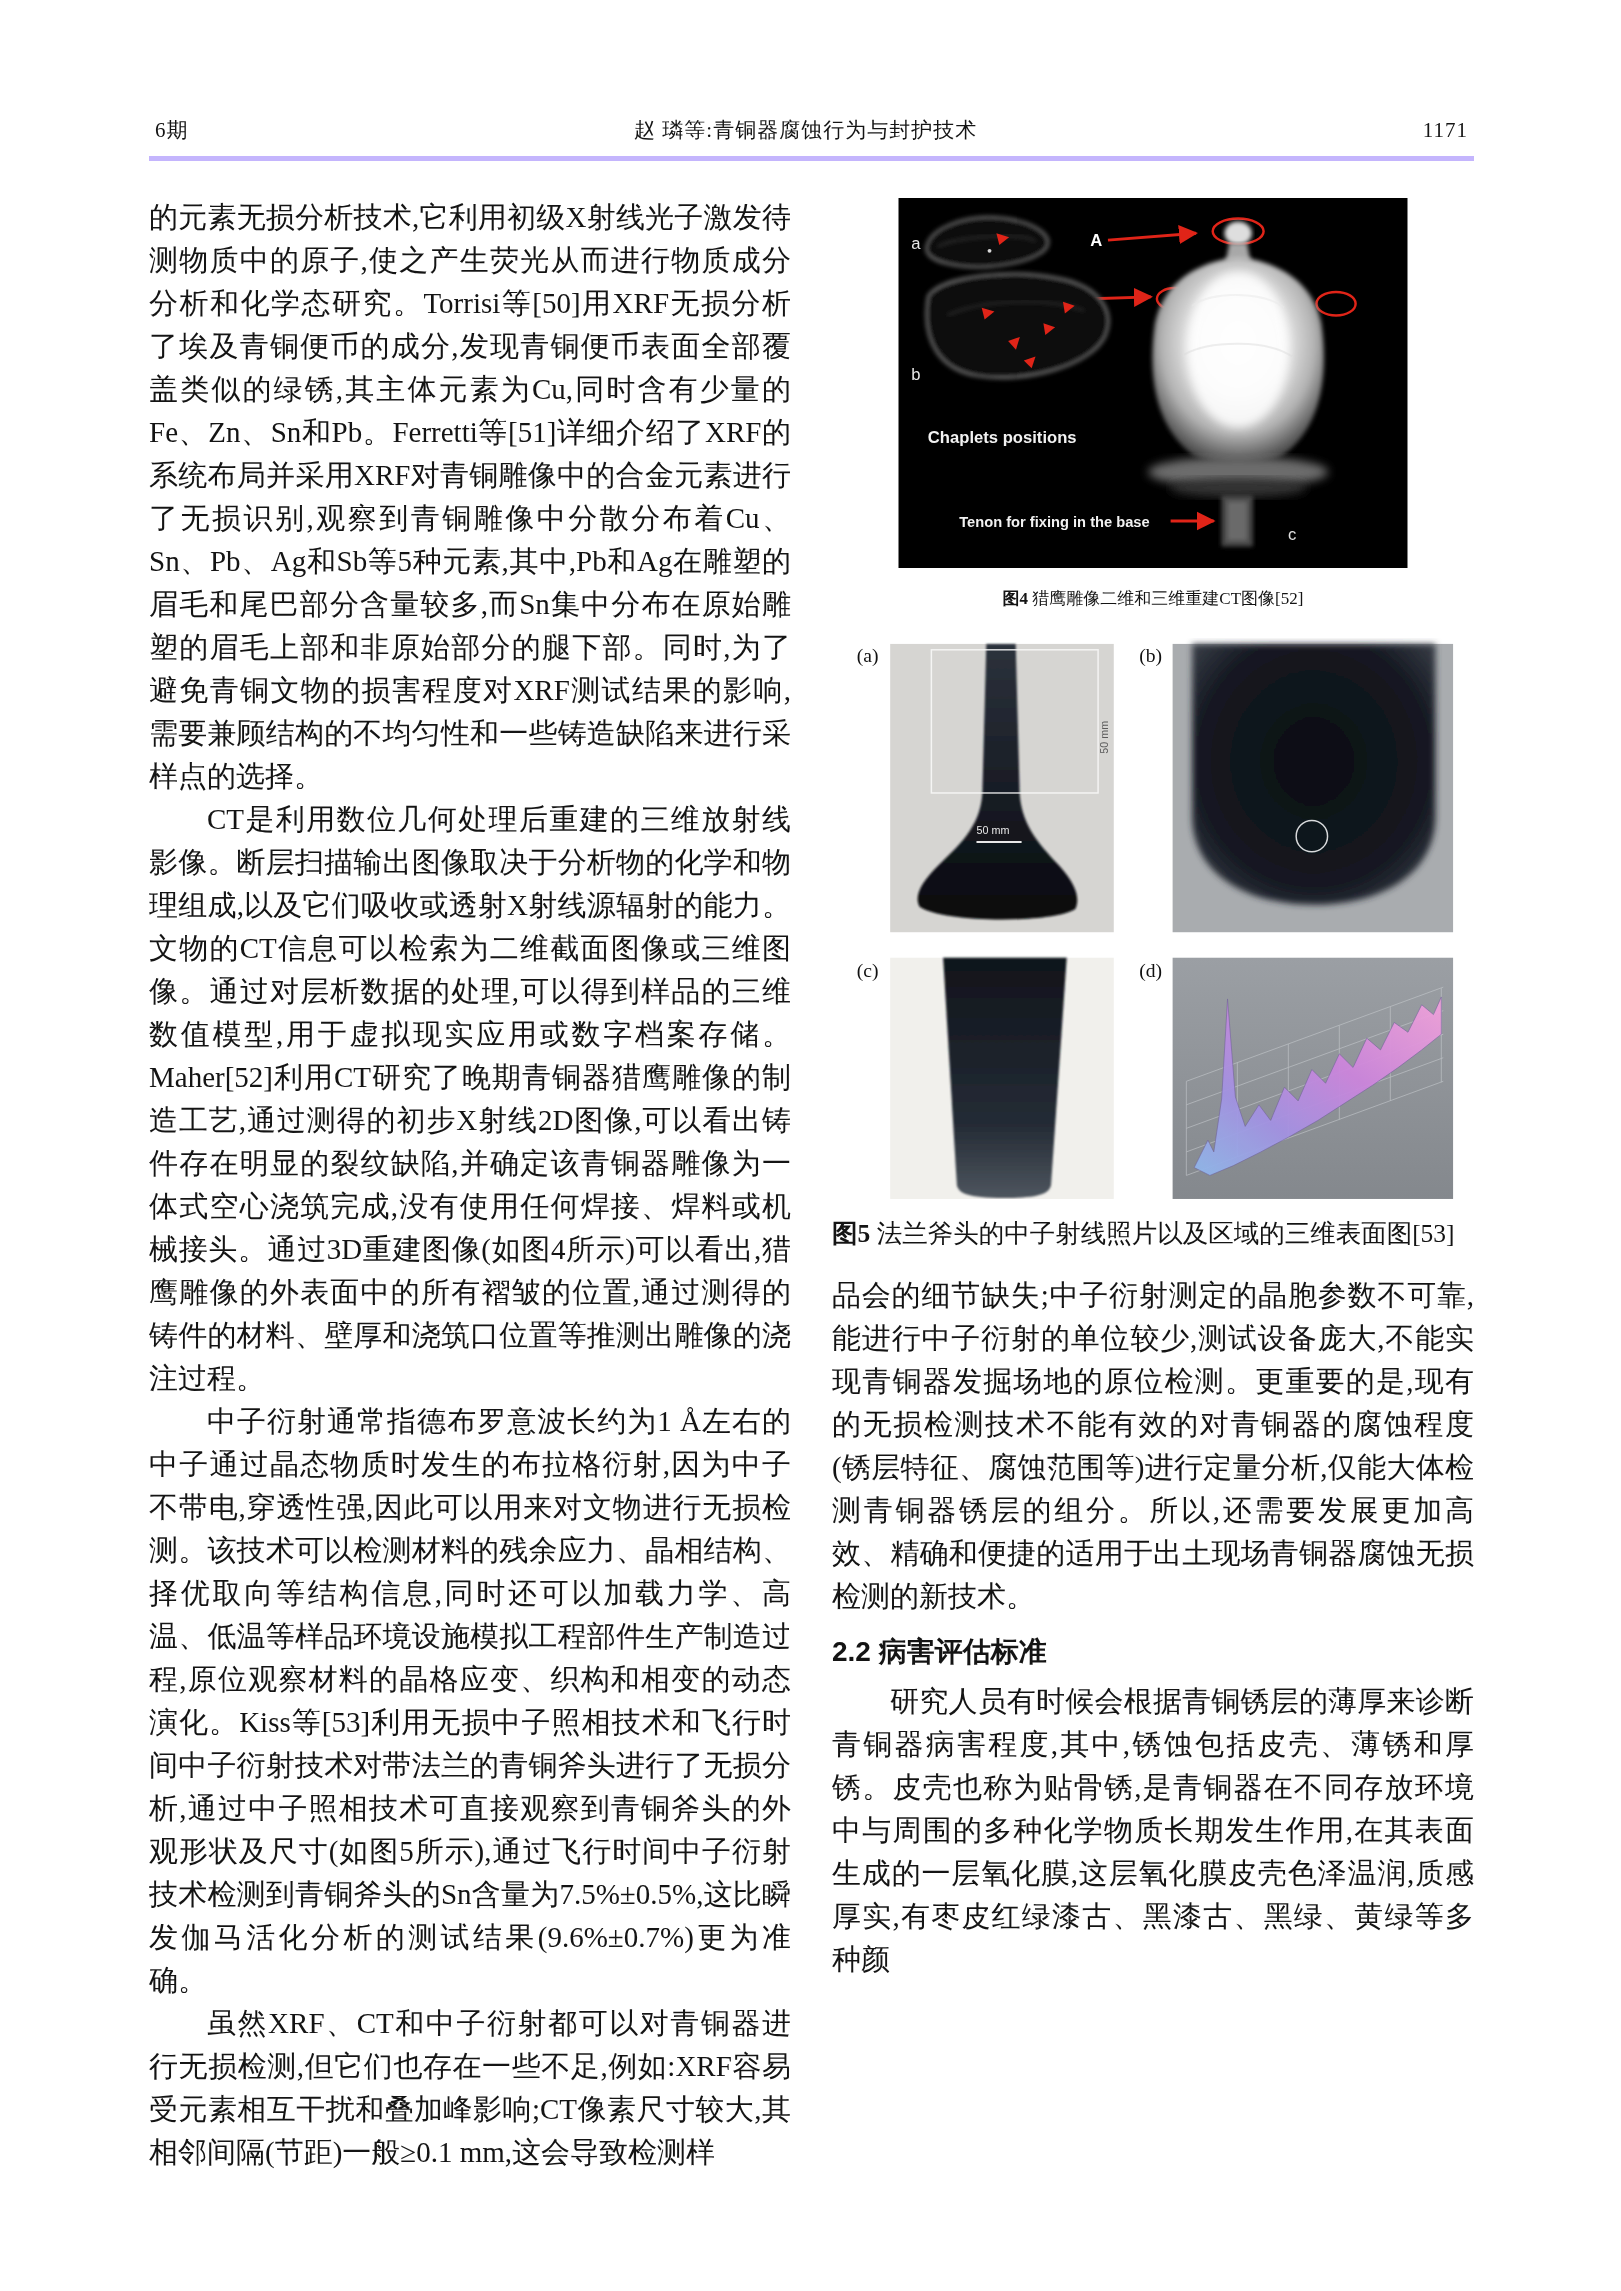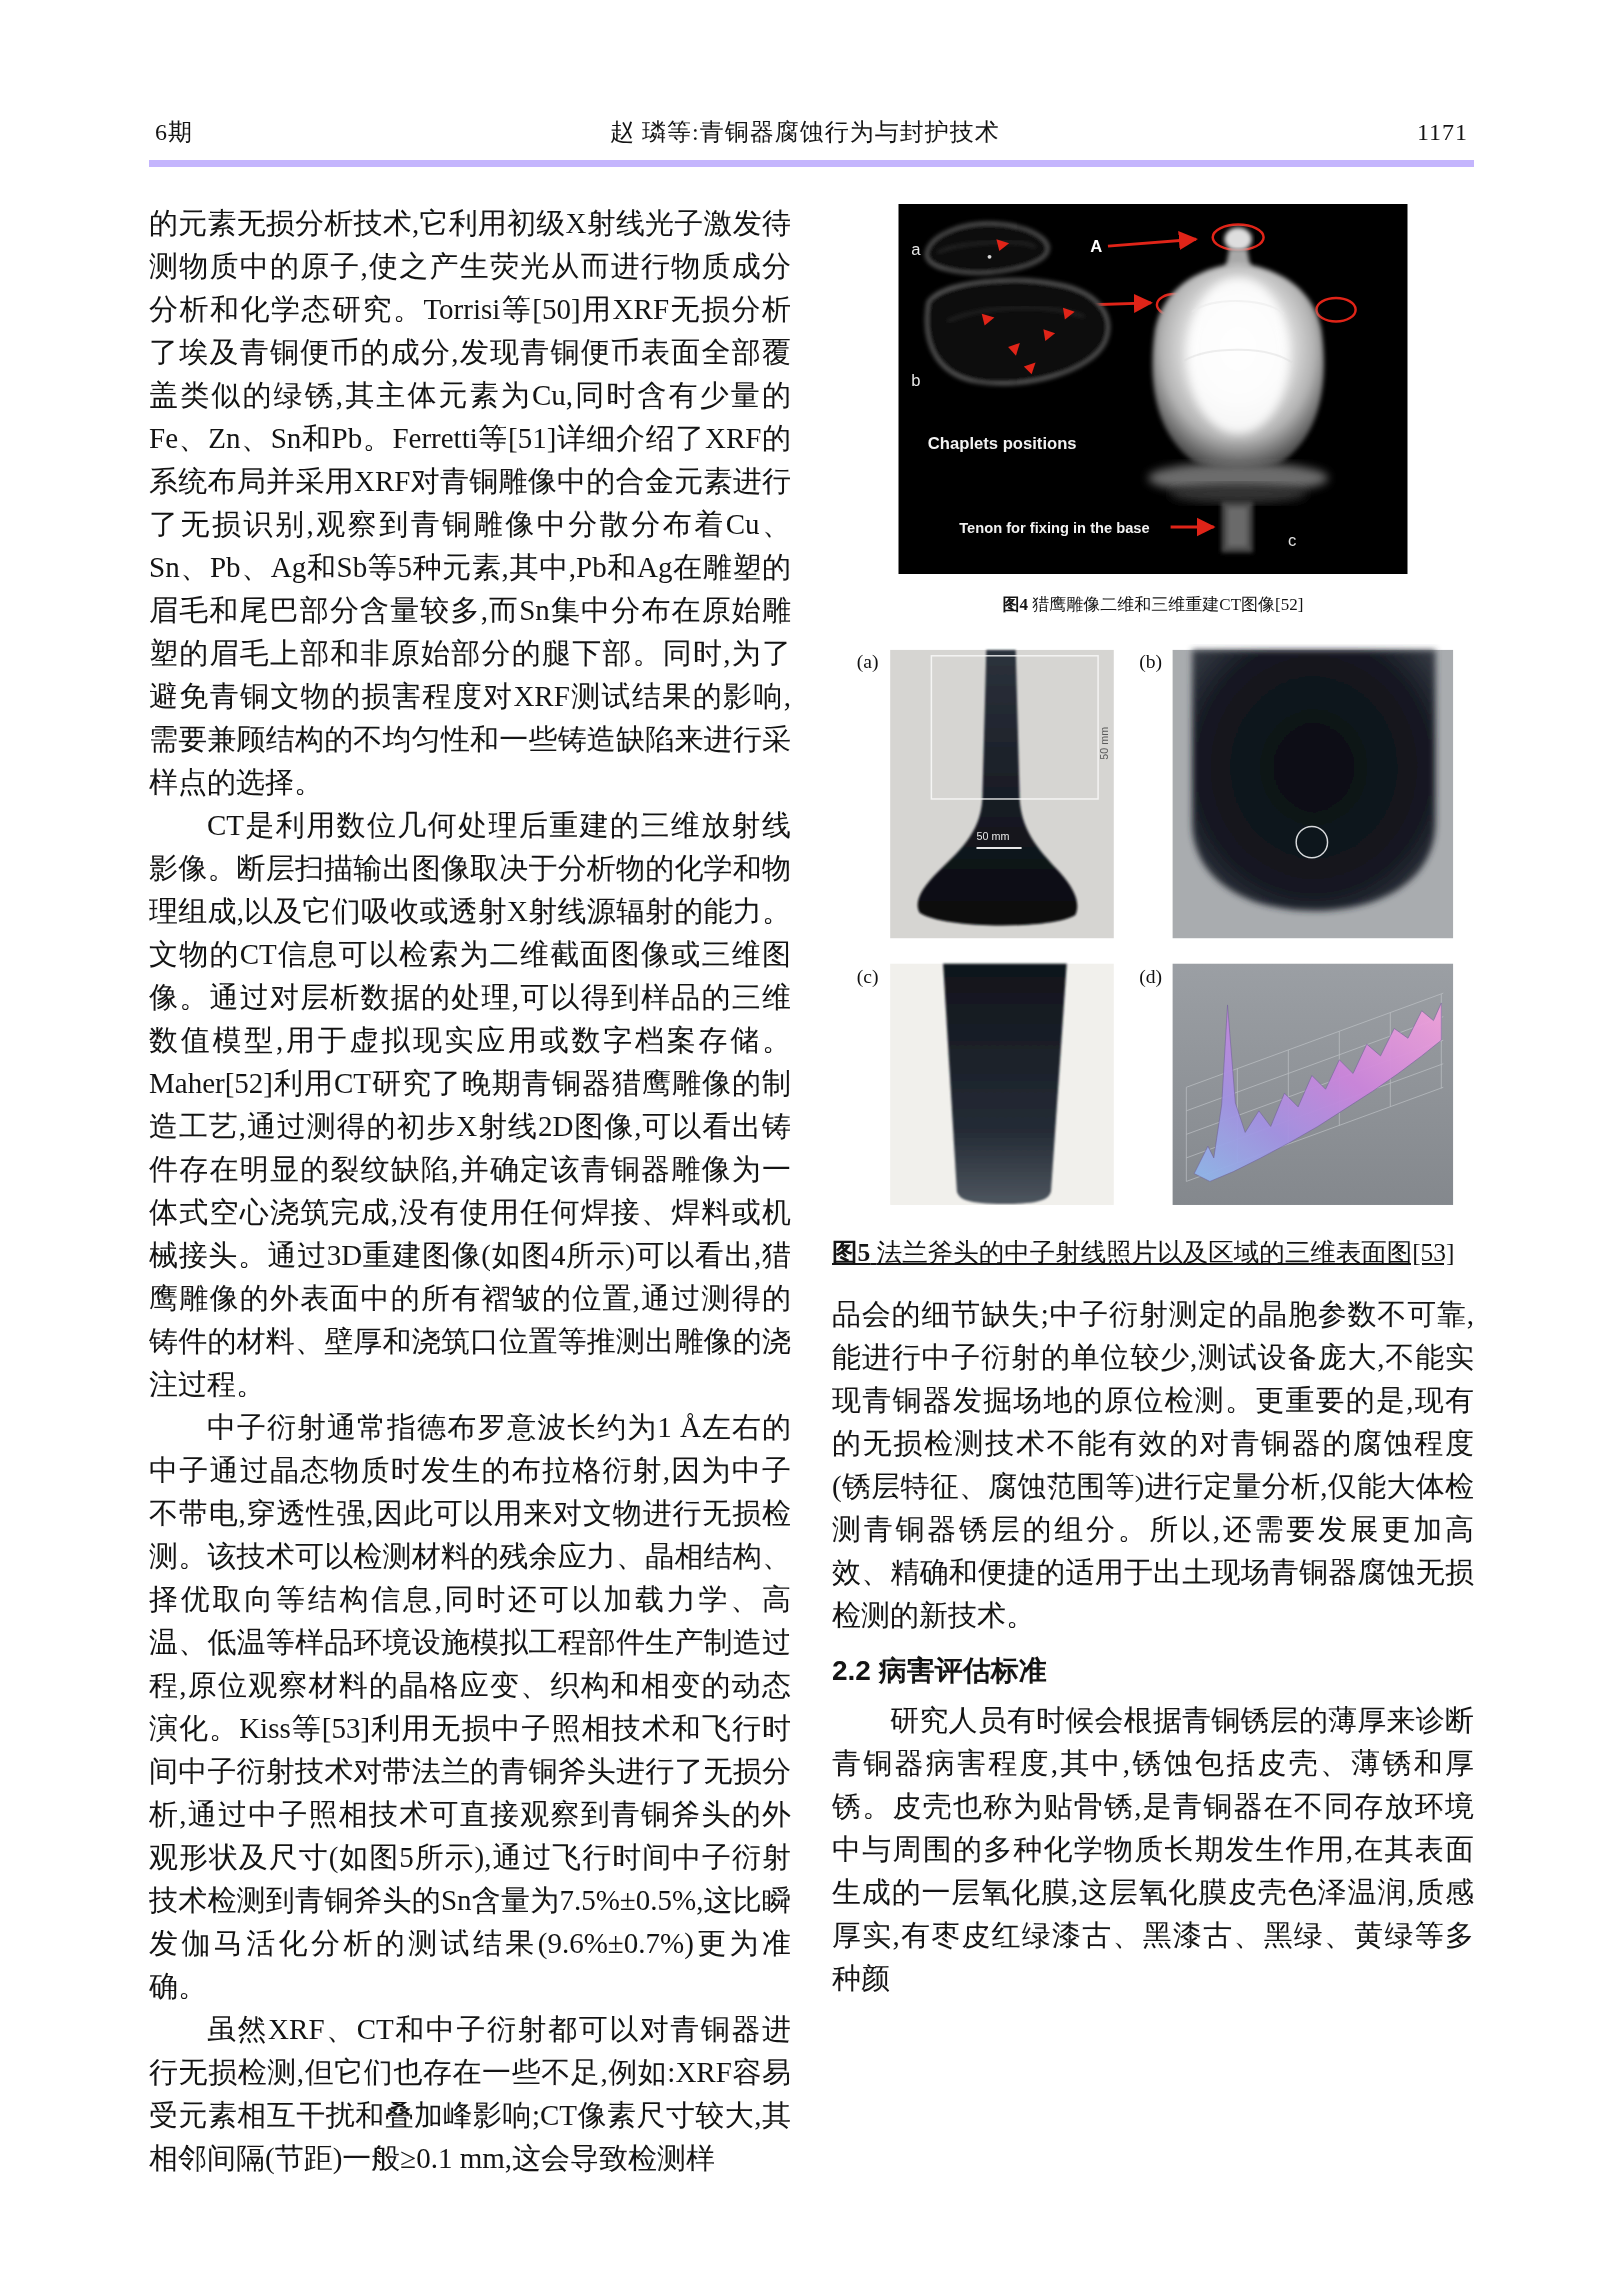--- a/index.html
+++ b/index.html
@@ -5,34 +5,34 @@
   * { box-sizing: border-box; }
   html,body { margin:0; padding:0; background:#9a9a9a; }
   .page {
     position:relative; width:1621px; height:2292px; margin:0 auto;
     background:#ffffff; color:#141414;
     font-family:"Liberation Serif","DejaVu Serif",serif;
     padding:116px 147px 0 149px; overflow:hidden;
   }
   .header {
     display:flex; justify-content:space-between; align-items:baseline;
-    font-size:24px; padding:0 5.9px 11.8px 5.9px; border-bottom:7px solid #c4b5fd;
+    font-size:21px; padding:0 5.9px 11.8px 5.9px; border-bottom:5px solid #c4b5fd;
   }
   .header .hd { letter-spacing:1px; }
   .columns { display:flex; gap:41px; margin-top:35px; }
   .col { width:642px; font-size:29px; line-height:43px; text-align:justify; }
   p.para { margin:0; text-indent:2em; }
   p.para.flush { text-indent:0; }
   .fig-block { margin:2px 0 21.6px 0; }
   .figsvg { display:block; margin:0 auto; }
   .cap-cn-center { text-align:center; font-size:17px; line-height:37px; margin-top:11.8px; }
   .cap-label { font-weight:bold; }
   .cap-en { font-size:24.5px; line-height:32px; margin:2px auto 0 auto; width:549px;
             padding-left:71px; text-indent:-71px; text-align:left; }
-  .cap-cn-left { font-size:25.5px; line-height:37px; margin-top:29px; text-align:justify; text-indent:0;text-decoration:underline; }
+  .cap-cn-left { font-size:25.5px; line-height:37px; margin-top:16px; text-align:justify; text-indent:0; }
   .cap-en5 { font-size:24.5px; line-height:32px; margin-top:2px; padding-left:71px;
              text-indent:-71px; text-align:justify; }
   .section-heading {
     font-family:"Liberation Sans","DejaVu Sans",sans-serif;
     font-weight:bold; font-size:28px; line-height:43px; margin:11.8px 0 7.8px 0;
   }
   .svgtext { font-family:"Liberation Sans","DejaVu Sans",sans-serif; }
   .svgserif { font-family:"Liberation Serif","DejaVu Serif",serif; }
 </style>
 </head>

